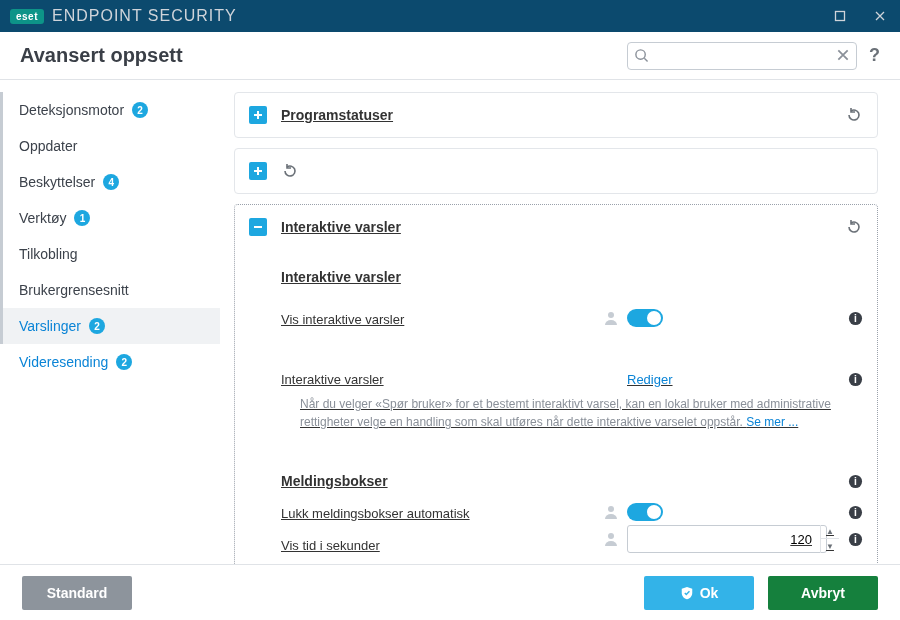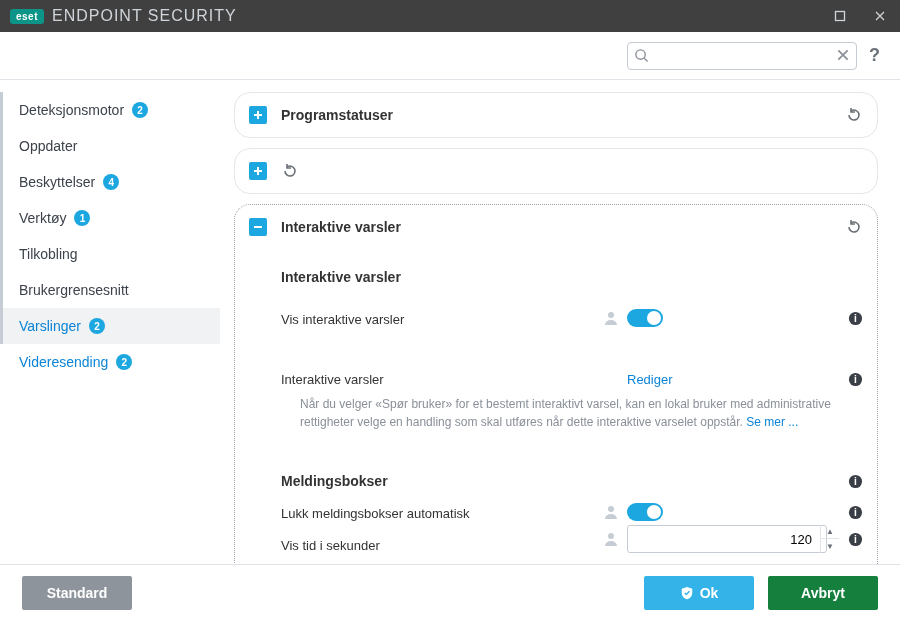--- a/index.html
+++ b/index.html
@@ -1,18 +1,18 @@
 <!DOCTYPE html>
 <html><head>
 <meta charset="utf-8">
 <style>
   * { box-sizing: border-box; margin: 0; padding: 0; }
   html,body { width:900px; height:620px; font-family: "Segoe UI", Arial, sans-serif; background:#fff; overflow:hidden; color:#333; }
   
-  .titlebar { height:32px; background:#404040; color:#fff; display:flex; align-items:center; padding:0 0 0 10px; }
+  .titlebar { height:32px; background:#0c4a6e; color:#fff; display:flex; align-items:center; padding:0 0 0 10px; }
   .logo-badge { background:#0d9488; color:#fff; font-size:10px; font-weight:700; padding:2px 6px; border-radius:3px; margin-right:8px; display:flex; align-items:center; }
   .logo-badge span { letter-spacing:0.5px; }
   .product-name { font-size:16px; letter-spacing:1px; color:#cfd4da; }
   .titlebar-spacer { flex:1; }
   .titlebar-btn { width:40px; height:32px; display:flex; align-items:center; justify-content:center; color:#cfd4da; }
   
   .header { height:48px; border-bottom:1px solid #e0e3e7; display:flex; align-items:center; padding:0 20px 0 20px; }
   .header h1 { font-size:20px; font-weight:600; color:#3a3f47; }
   .header-spacer { flex:1; }
   .search-wrap { position:relative; width:230px; margin-right:12px; }
@@ -22,21 +22,21 @@
   .help-icon { color:#6b7178; font-size:18px; font-weight:600; }
   
   .body { display:flex; height:calc(620px - 32px - 48px - 56px); }
   .sidebar { width:220px; padding-top:12px; }
   .side-item { height:36px; display:flex; align-items:center; padding:0 16px; font-size:14px; color:#3c424b; cursor:default; border-left:3px solid transparent; }
   .side-item.active-group { border-left:3px solid #c6ccd3; }
   .side-item.selected { color:#0a84d6; background:#f0f2f4; }
   .side-item.sub { padding-left:16px; color:#0a84d6; }
   .side-badge { background:#1da7e0; color:#fff; font-size:10px; font-weight:700; border-radius:9px; min-width:16px; height:16px; display:inline-flex; align-items:center; justify-content:center; margin-left:8px; padding:0 5px; }
   .content { flex:1; padding:12px 22px 0 14px; overflow:hidden; }
-  .panel { border:1px solid #e3e6ea; border-radius:16px; background:#fff; margin-bottom:10px; }
+  .panel { border:1px solid #e3e6ea; border-radius:4px; background:#fff; margin-bottom:10px;text-decoration:underline; }
   .panel-head { display:flex; align-items:center; height:44px; padding:0 14px; cursor:default; }
   .panel.expanded .panel-head { border-bottom:1px dotted transparent; }
   .panel.current { border:1px dotted #9aa1ab; }
   .expand-box { width:18px; height:18px; border-radius:2px; display:flex; align-items:center; justify-content:center; margin-right:14px; }
   .expand-box.plus { background:#1da7e0; color:#fff; }
   .expand-box.minus { background:#1da7e0; color:#fff; }
   .panel-title { font-size:14px; font-weight:600; color:#333; flex:1; }
   .revert-icon { color:#6b7178; }
   .panel-body { padding:8px 14px 18px 46px; }
   .section-title { font-size:14px; font-weight:700; color:#333; margin:12px 0 10px; }
@@ -79,20 +79,21 @@
       </svg>
   </div>
   <div class="titlebar-btn">
     <svg width="12" height="12" viewBox="0 0 12 12">
         <path d="M2 2 L10 10 M10 2 L2 10" stroke="currentColor" stroke-width="1.3"></path>
       </svg>
   </div>
 </div>
 
 <div class="header">
+  <h1>Avansert oppsett</h1>
   <div class="header-spacer"></div>
   <div class="search-wrap">
     <span class="search-icon">
       <svg width="15" height="15" viewBox="0 0 16 16">
           <circle cx="7" cy="7" r="5" fill="none" stroke="currentColor" stroke-width="1.5"></circle>
           <path d="M11 11 L14.5 14.5" stroke="currentColor" stroke-width="1.5"></path>
         </svg>
     </span>
     <input class="search-input" placeholder="" style="">
     <span class="clear-icon">

